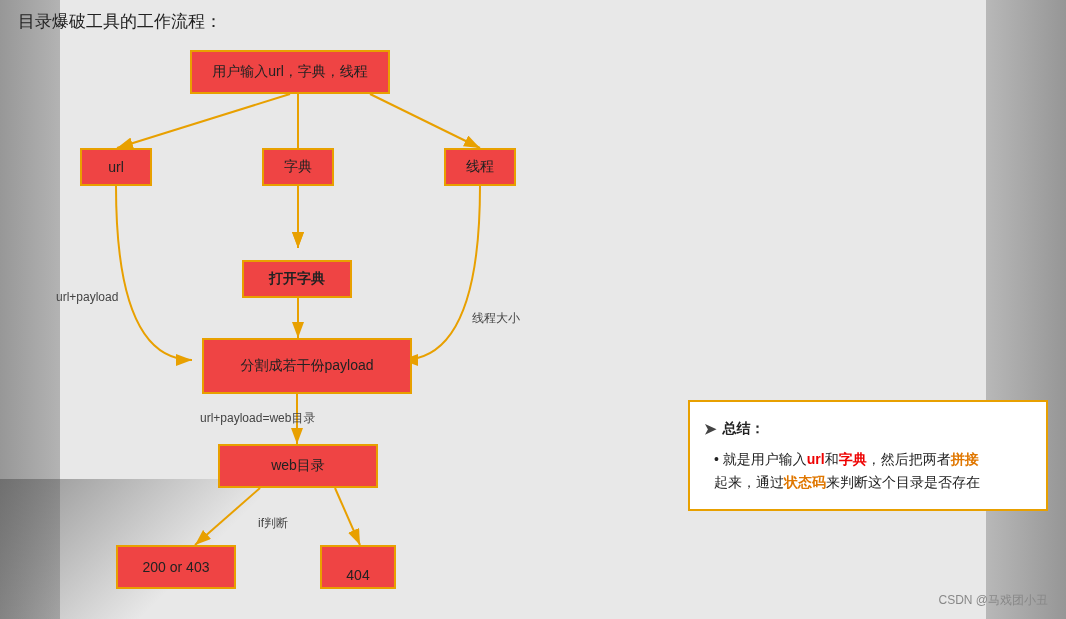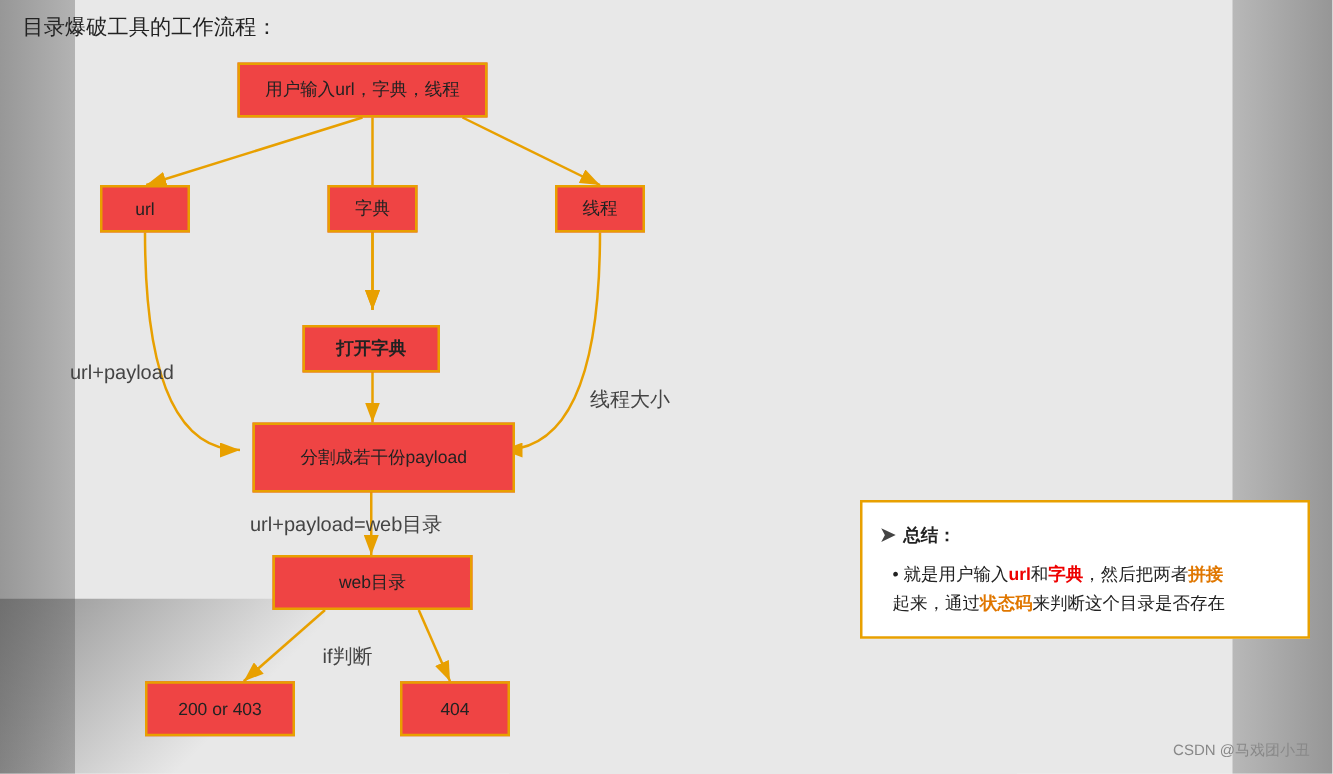--- a/index.html
+++ b/index.html
@@ -111,40 +111,41 @@
     
     .box-200 {
       width: 120px;
       height: 44px;
       left: 116px;
       top: 545px;
     }
 
     
     .box-404 {
-      width: 88px;
+      width: 76px;
       height: 44px;
       left: 320px;
       top: 545px;
+      align-items: flex-end;
     }
 
     
     .arrows-svg {
       position: absolute;
       top: 0;
       left: 0;
       width: 620px;
       height: 619px;
       pointer-events: none;
     }
 
     
     .arrow-label {
       position: absolute;
-      font-size: 16px;
+      font-size: 12px;
       color: #444;
     }
 
     .label-urlpayload {
       left: 56px;
       top: 290px;
     }
 
     .label-thread-size {
       left: 472px;

